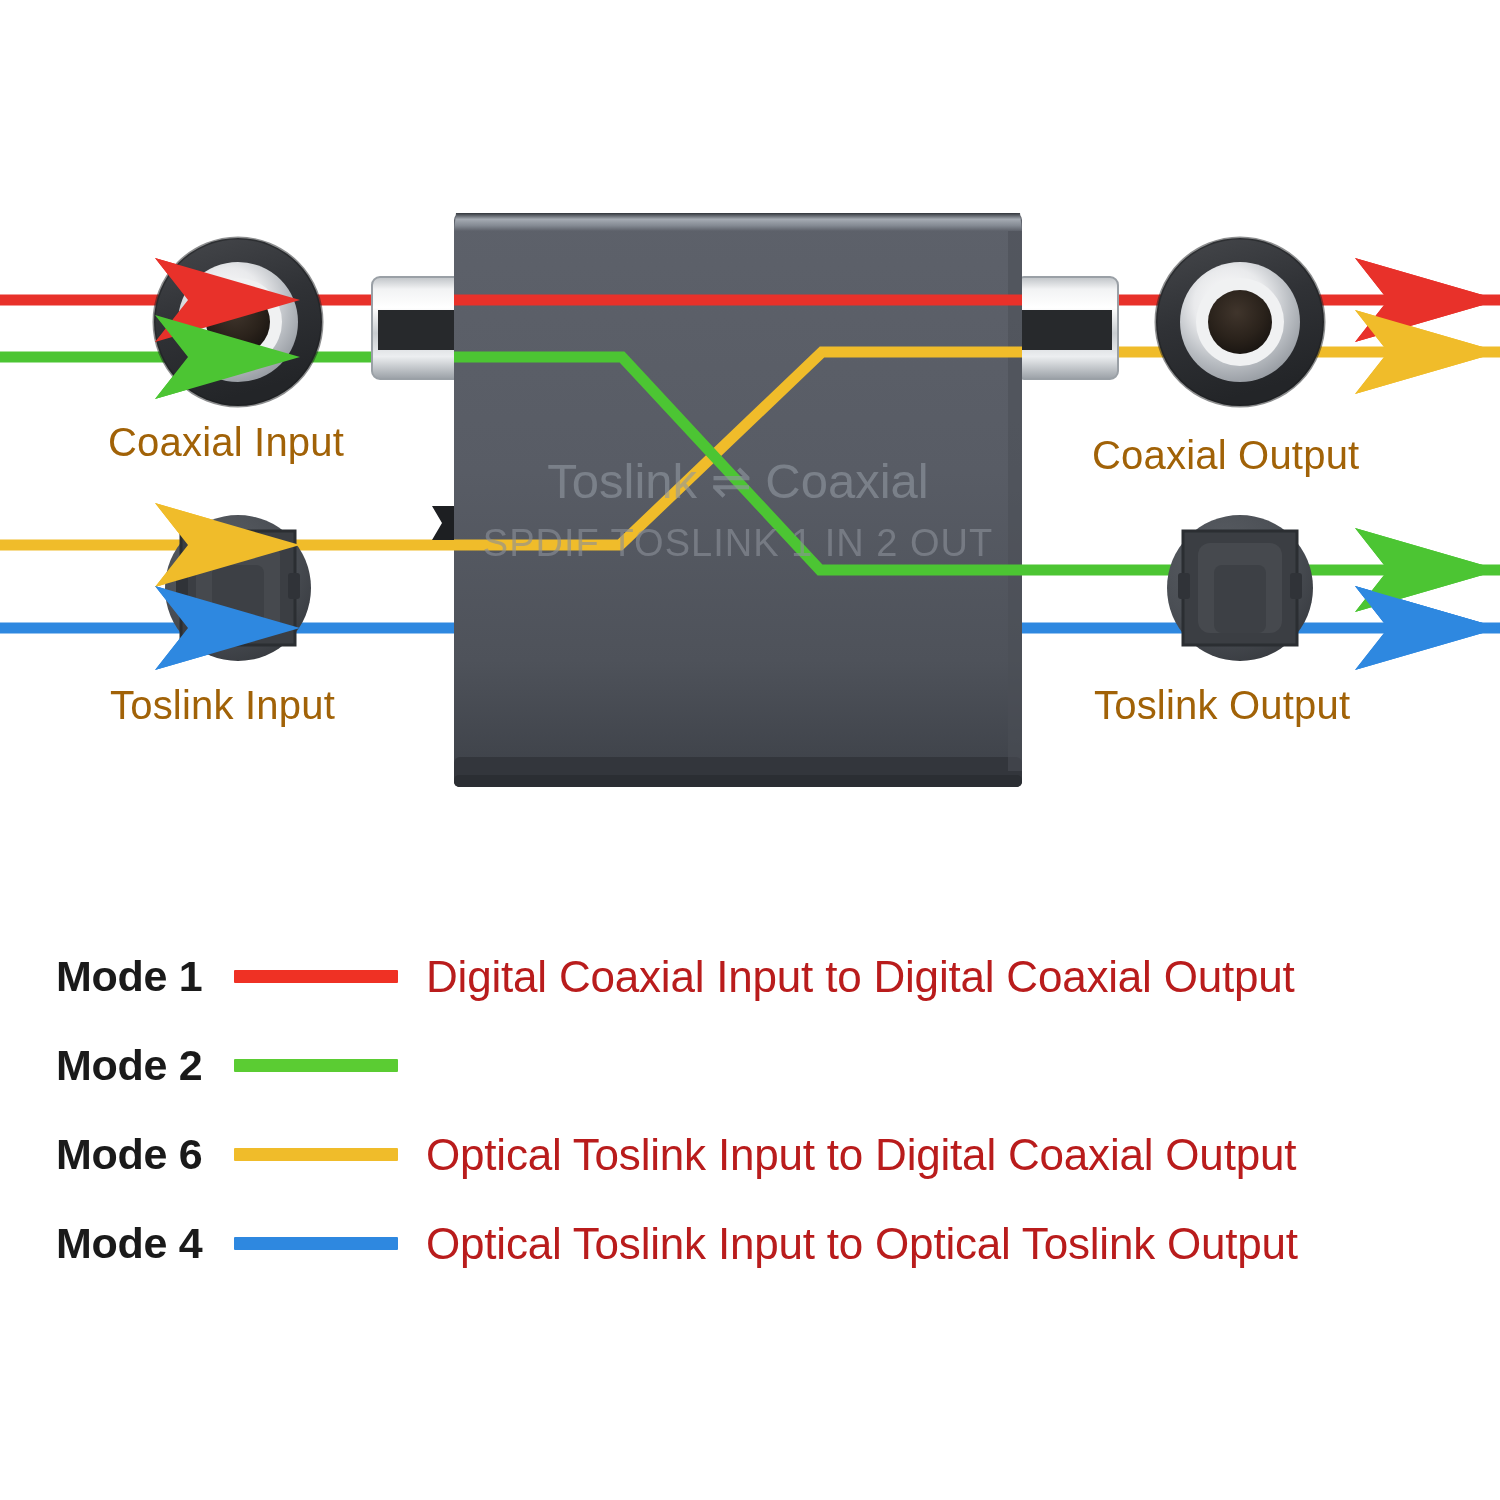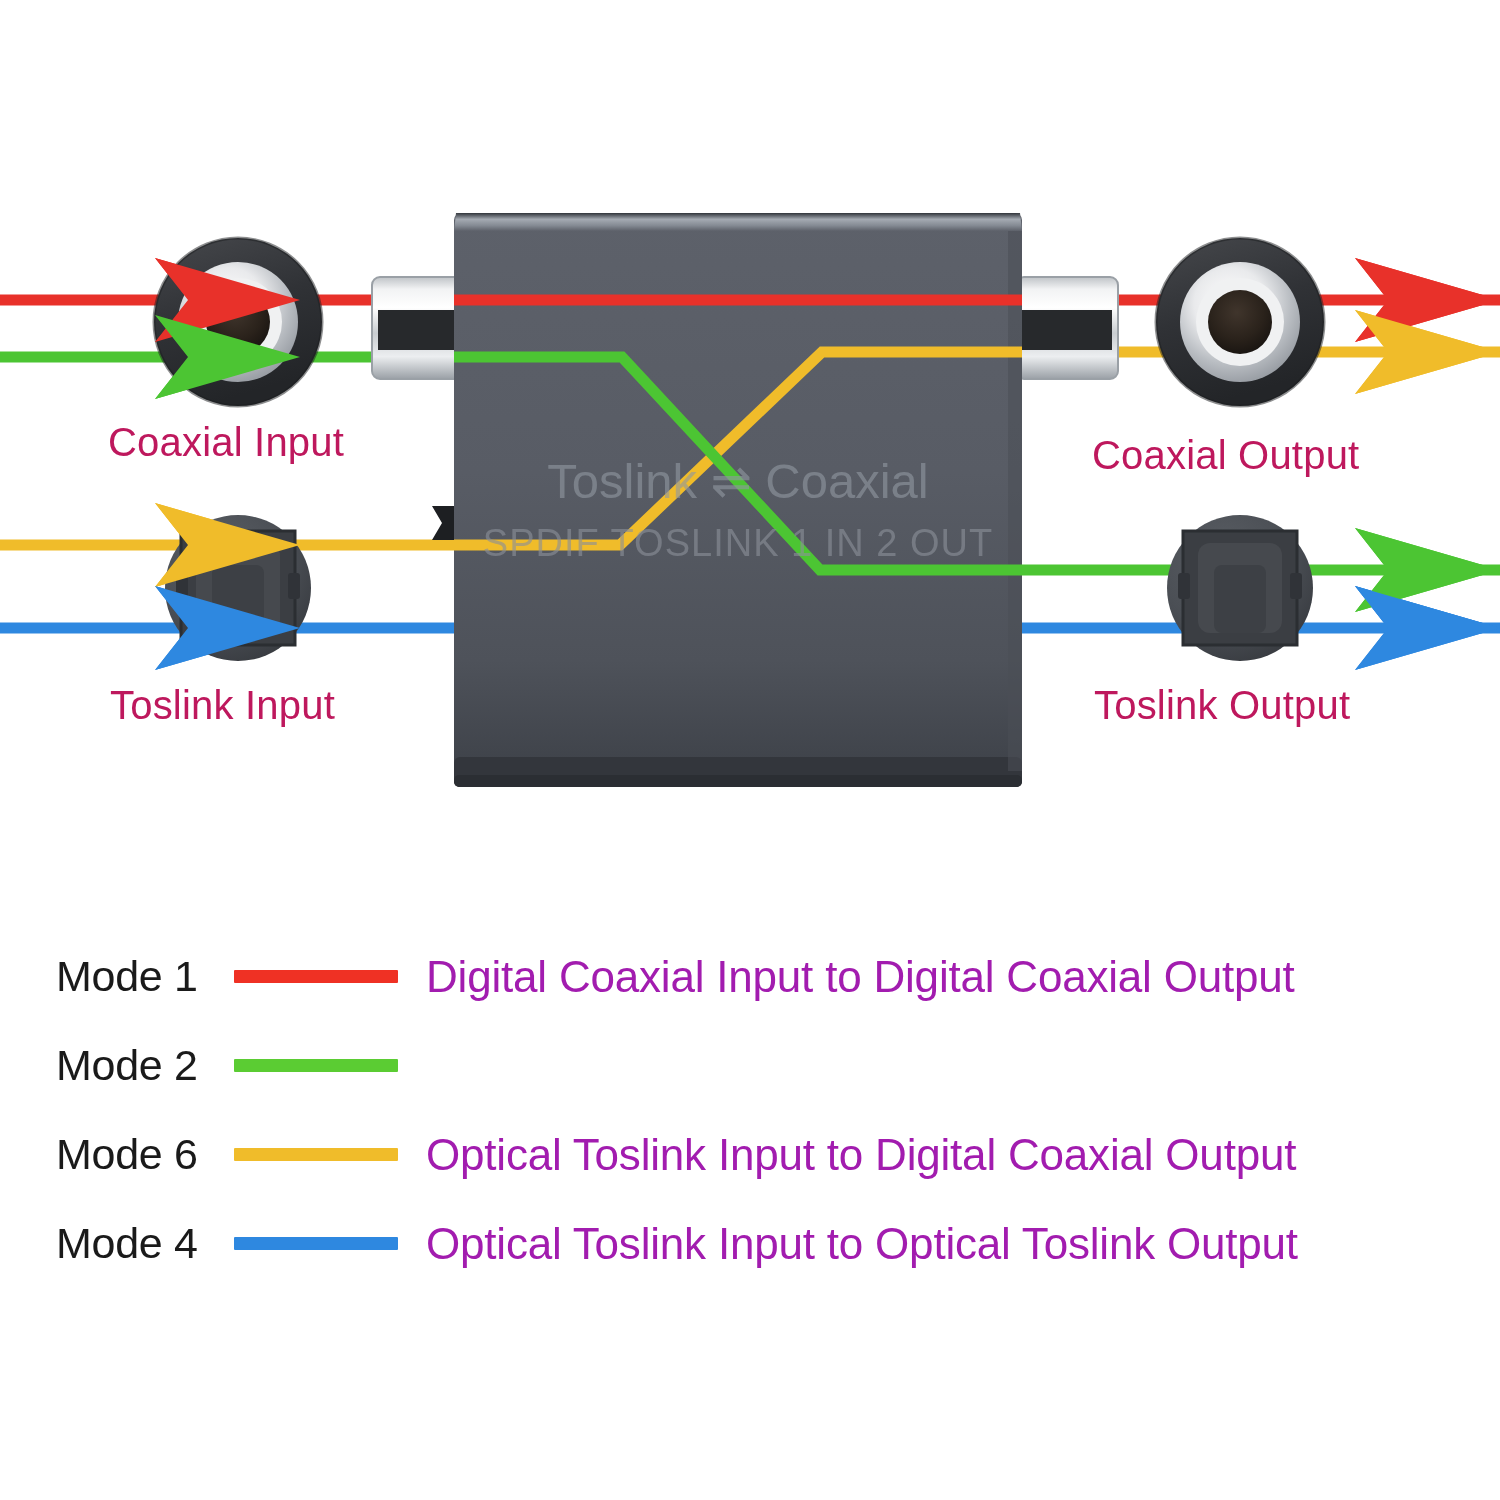--- a/index.html
+++ b/index.html
@@ -29,21 +29,21 @@
     width: 1500px;
     height: 900px;
   }
 
   
   .conn-label {
     position: absolute;
     font-family: "Liberation Sans", sans-serif;
     font-size: 40px;
     font-weight: 400;
-    color: #be185d;
+    color: #a16207;
     white-space: nowrap;
     letter-spacing: 0.2px;
   }
   #label-coax-in   { left: 108px; top: 420px; }
   #label-tos-in    { left: 110px; top: 683px; text-align: right; }
   #label-coax-out  { left: 1092px; top: 420px; margin-top: 13px; }
   #label-tos-out   { left: 1094px; top: 683px; }
 
   
   #legend {
@@ -55,37 +55,37 @@
   .legend-row {
     display: flex;
     align-items: center;
     height: 89px;
   }
   .legend-mode {
     width: 178px;
     flex: 0 0 178px;
     font-family: "Liberation Sans", sans-serif;
     font-size: 43px;
-    font-weight: 400;
+    font-weight: 700;
     color: #1a1a1a;
     letter-spacing: -0.3px;
     white-space: nowrap;
   }
   .legend-swatch {
     width: 164px;
     flex: 0 0 164px;
     height: 13px;
     border-radius: 1px;
     margin-right: 28px;
   }
   .legend-desc {
     font-family: "Liberation Sans", sans-serif;
     font-size: 44px;
     font-weight: 400;
-    color: #a21caf;
+    color: #b91c1c;
     white-space: nowrap;
     letter-spacing: -0.2px;
   }
 </style>
 </head>
 <body>
 
 <div id="stage">
 
   <svg id="diagram" viewBox="0 0 1500 900">

